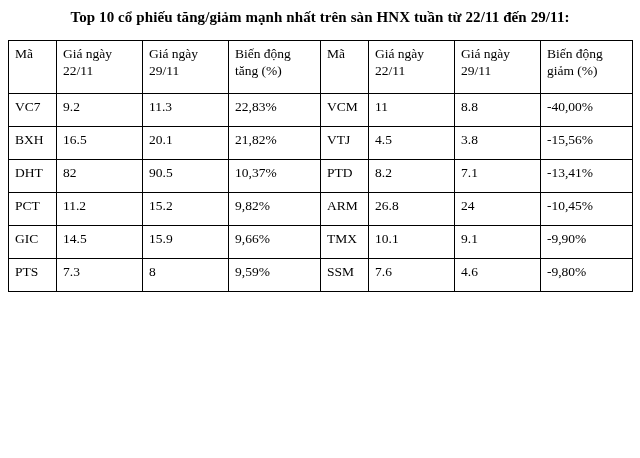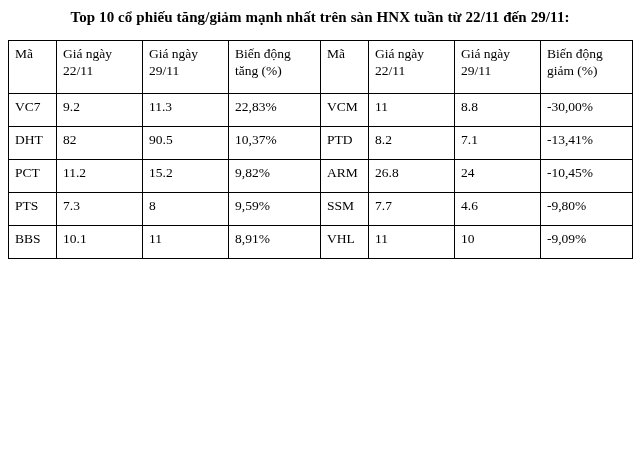--- a/index.html
+++ b/index.html
@@ -97,21 +97,31 @@
       </thead>
       <tbody>
         <tr>
           <td>VC7</td>
           <td>9.2</td>
           <td>11.3</td>
           <td>22,83%</td>
           <td>VCM</td>
           <td>11</td>
           <td>8.8</td>
-          <td>-30,00%</td>
+          <td>-40,00%</td>
+        </tr>
+        <tr>
+          <td>BXH</td>
+          <td>16.5</td>
+          <td>20.1</td>
+          <td>21,82%</td>
+          <td>VTJ</td>
+          <td>4.5</td>
+          <td>3.8</td>
+          <td>-15,56%</td>
         </tr>
         <tr>
           <td>DHT</td>
           <td>82</td>
           <td>90.5</td>
           <td>10,37%</td>
           <td>PTD</td>
           <td>8.2</td>
           <td>7.1</td>
           <td>-13,41%</td>
@@ -120,36 +130,36 @@
           <td>PCT</td>
           <td>11.2</td>
           <td>15.2</td>
           <td>9,82%</td>
           <td>ARM</td>
           <td>26.8</td>
           <td>24</td>
           <td>-10,45%</td>
         </tr>
         <tr>
+          <td>GIC</td>
+          <td>14.5</td>
+          <td>15.9</td>
+          <td>9,66%</td>
+          <td>TMX</td>
+          <td>10.1</td>
+          <td>9.1</td>
+          <td>-9,90%</td>
+        </tr>
+        <tr>
           <td>PTS</td>
           <td>7.3</td>
           <td>8</td>
           <td>9,59%</td>
           <td>SSM</td>
-          <td>7.7</td>
+          <td>7.6</td>
           <td>4.6</td>
           <td>-9,80%</td>
-        </tr>
-        <tr>
-          <td>BBS</td>
-          <td>10.1</td>
-          <td>11</td>
-          <td>8,91%</td>
-          <td>VHL</td>
-          <td>11</td>
-          <td>10</td>
-          <td>-9,09%</td>
         </tr>
       </tbody>
     </table>
   </div>
 
 </div>
 
 </body></html>

